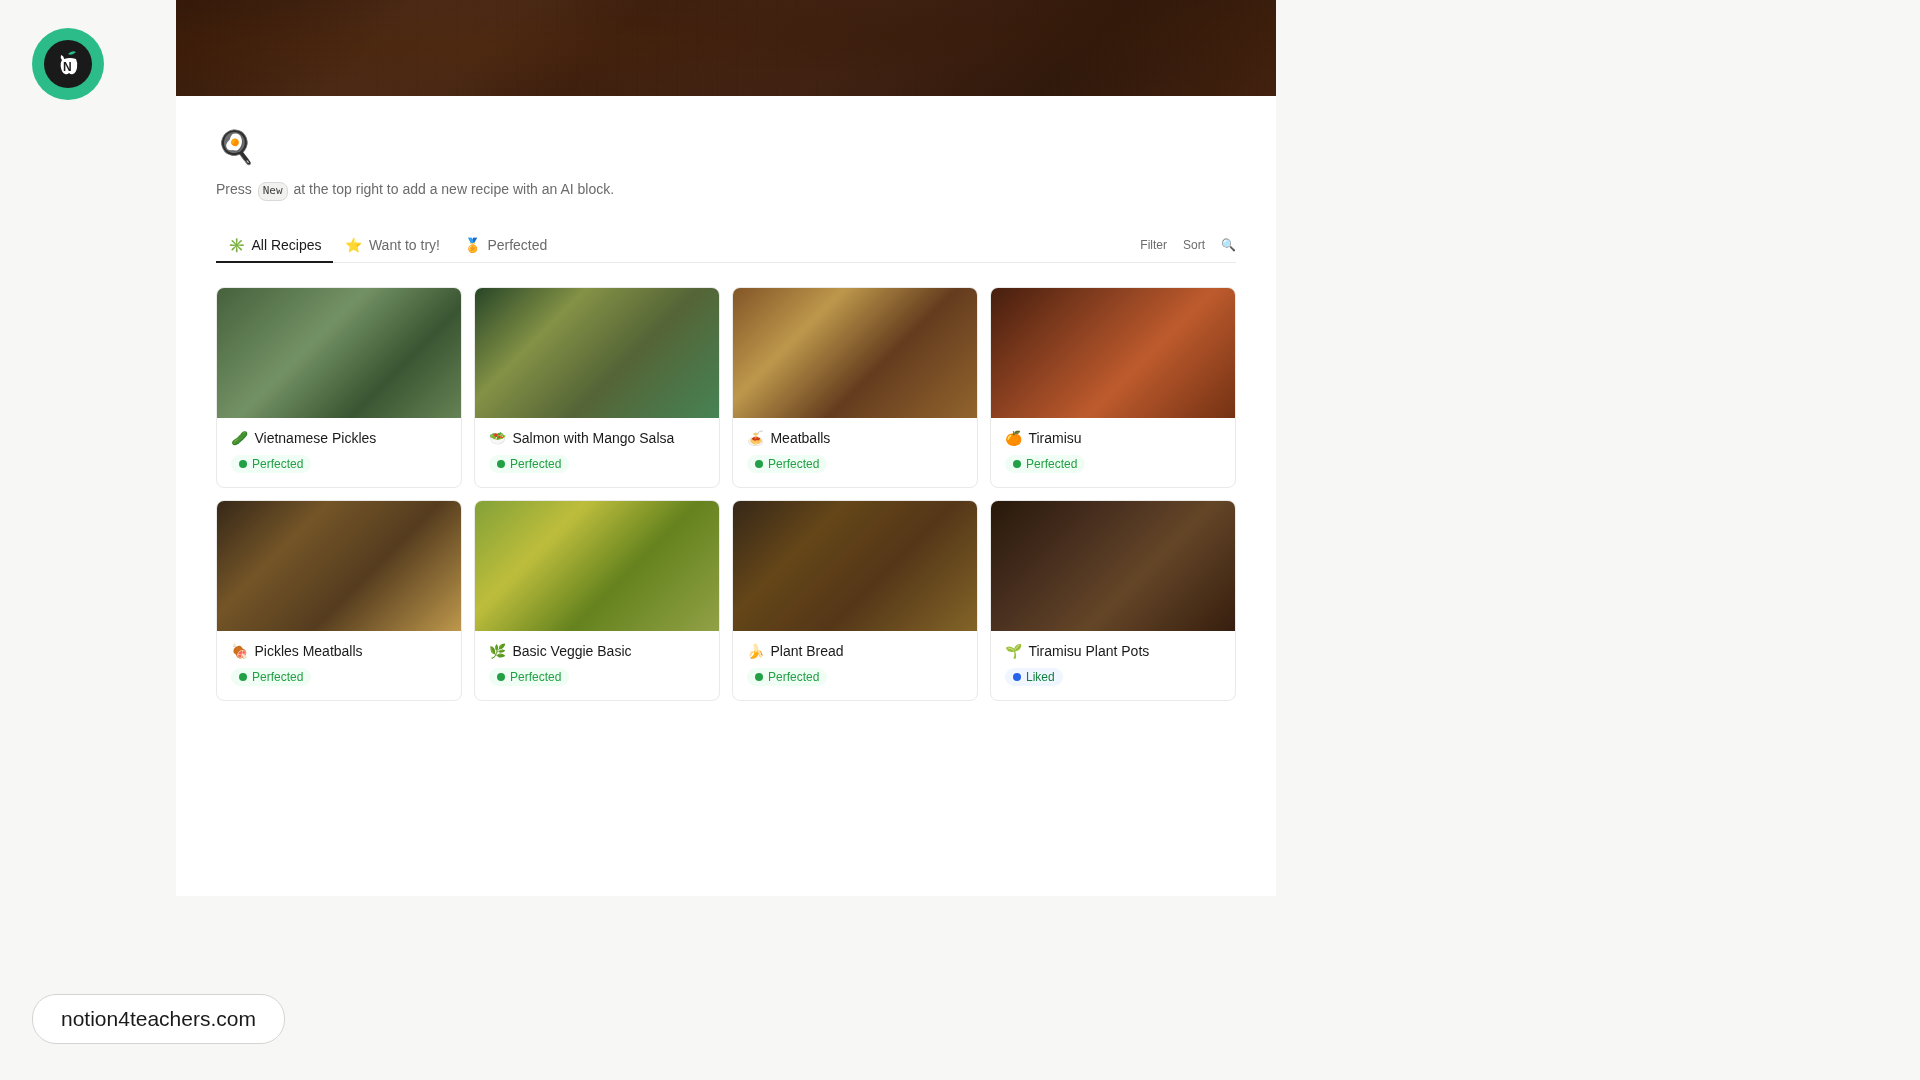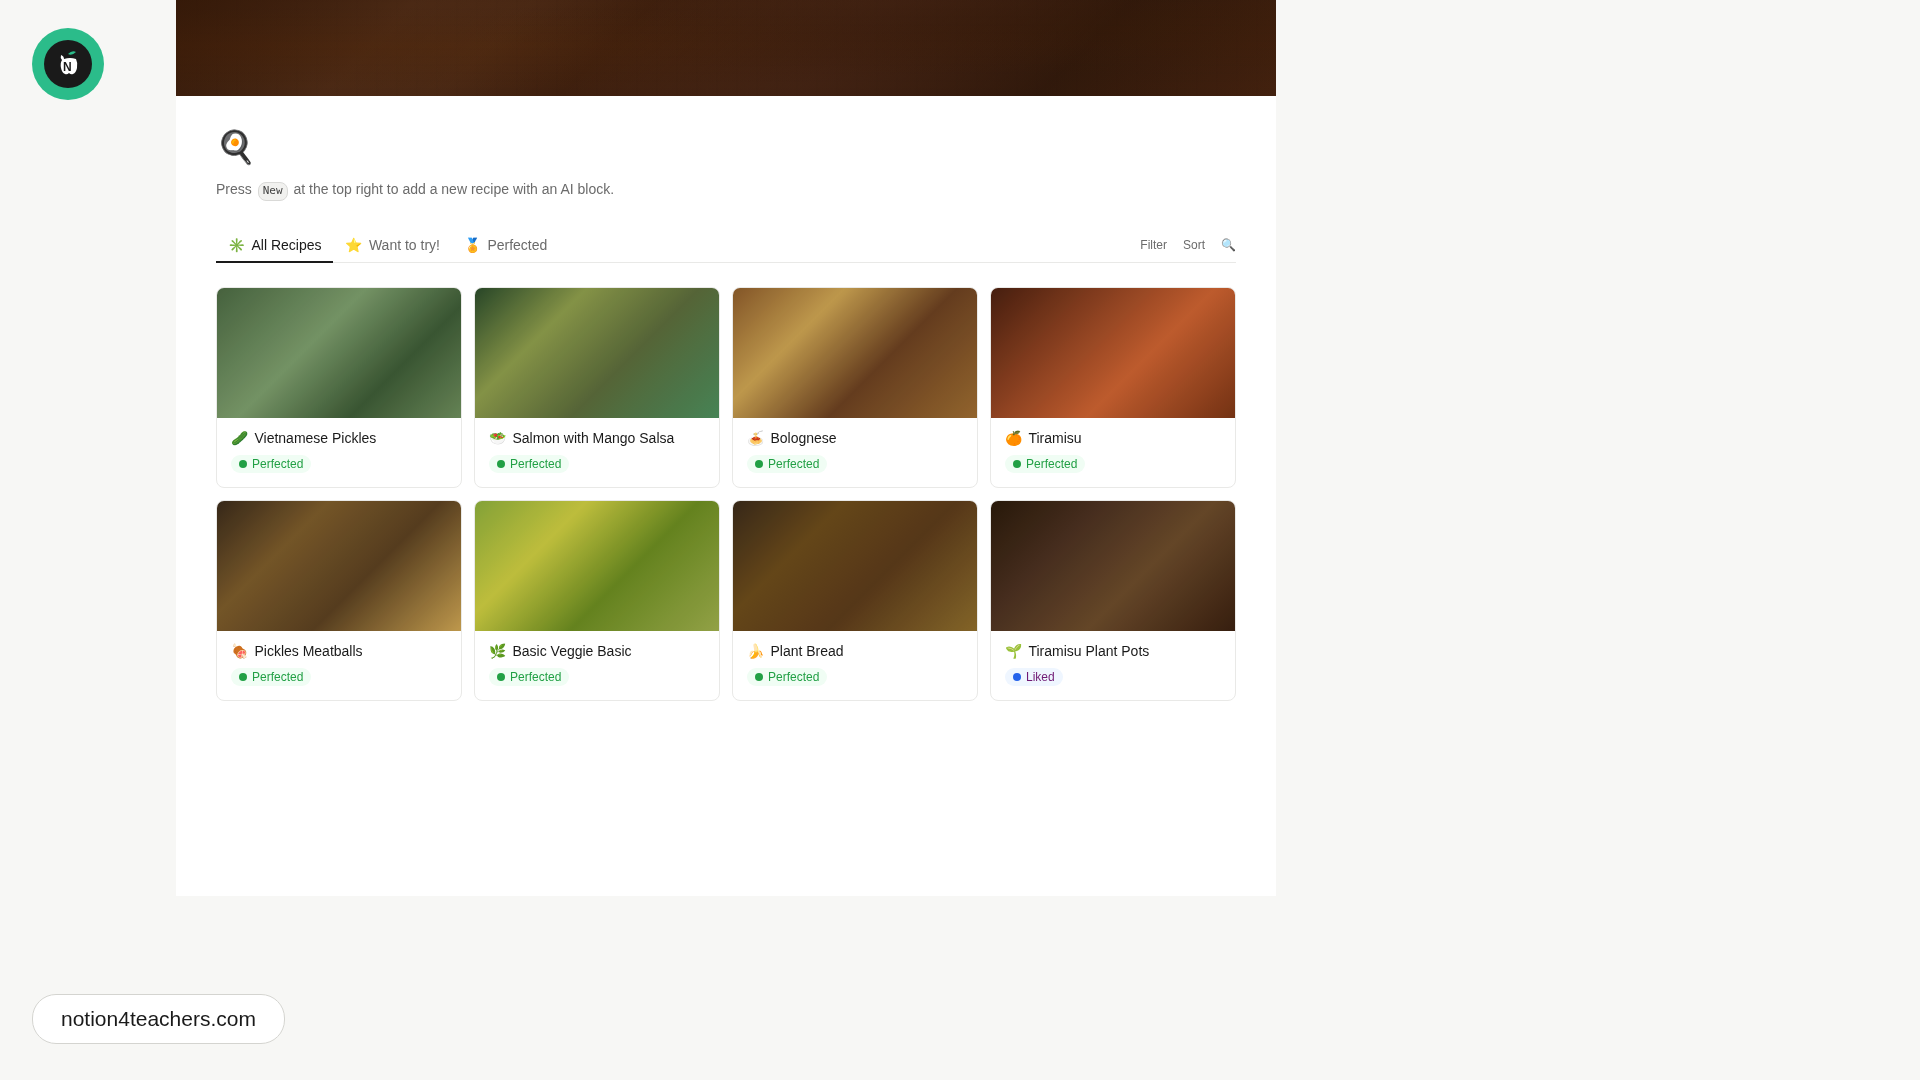--- a/index.html
+++ b/index.html
@@ -206,21 +206,21 @@
       border-radius: 12px;
       font-size: 12px;
       font-weight: 500;
     }
     .badge-perfected {
       background: #f0fdf4;
       color: #22a045;
     }
     .badge-liked {
       background: #eff6ff;
-      color: #701a75;
+      color: #15803d;
     }
     .badge-dot {
       width: 8px;
       height: 8px;
       border-radius: 50%;
     }
     .dot-green { background: #22a045; }
     .dot-blue { background: #2563eb; }
 
     
@@ -332,21 +332,21 @@
         <span>Perfected</span>
       </div>
     </div>
   </div>
         <div class="recipe-card">
     <div class="recipe-image-container img-bolognese">
     </div>
     <div class="recipe-card-body">
       <div class="recipe-name">
         <span>🍝</span>
-        <span>Bolognese</span>
+        <span>Meatballs</span>
       </div>
       <div class="recipe-badge badge-perfected">
         <span class="badge-dot dot-green"></span>
         <span>Perfected</span>
       </div>
     </div>
   </div>
         <div class="recipe-card">
     <div class="recipe-image-container img-lasagna">
     </div>

